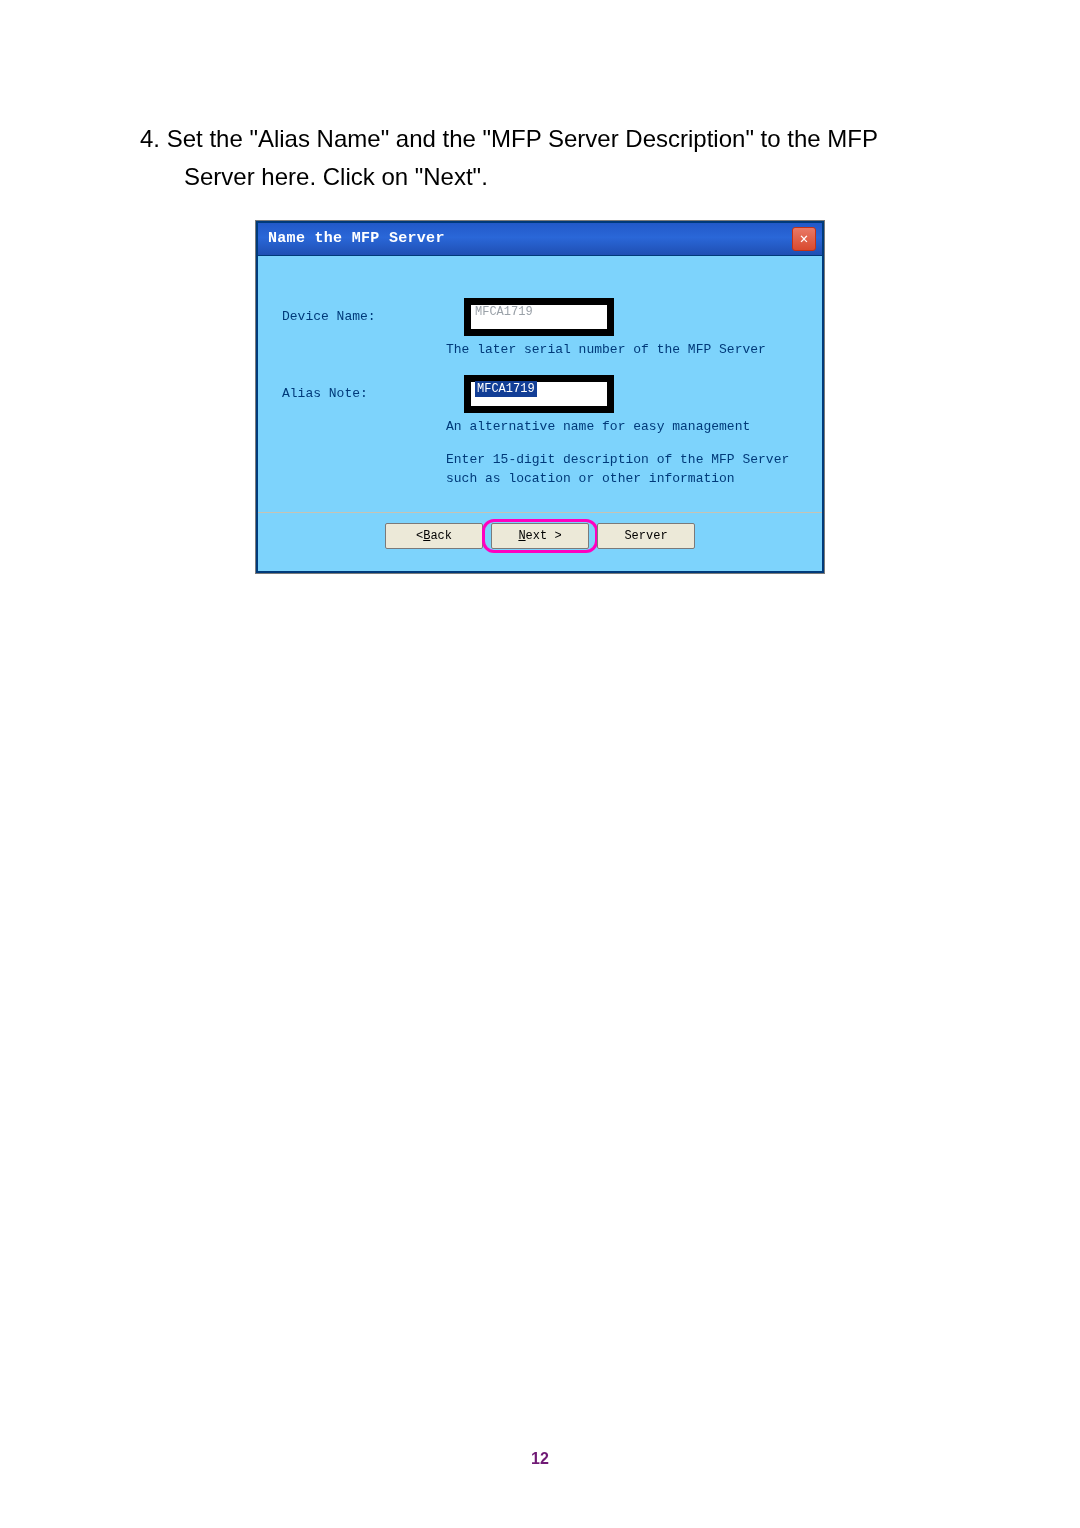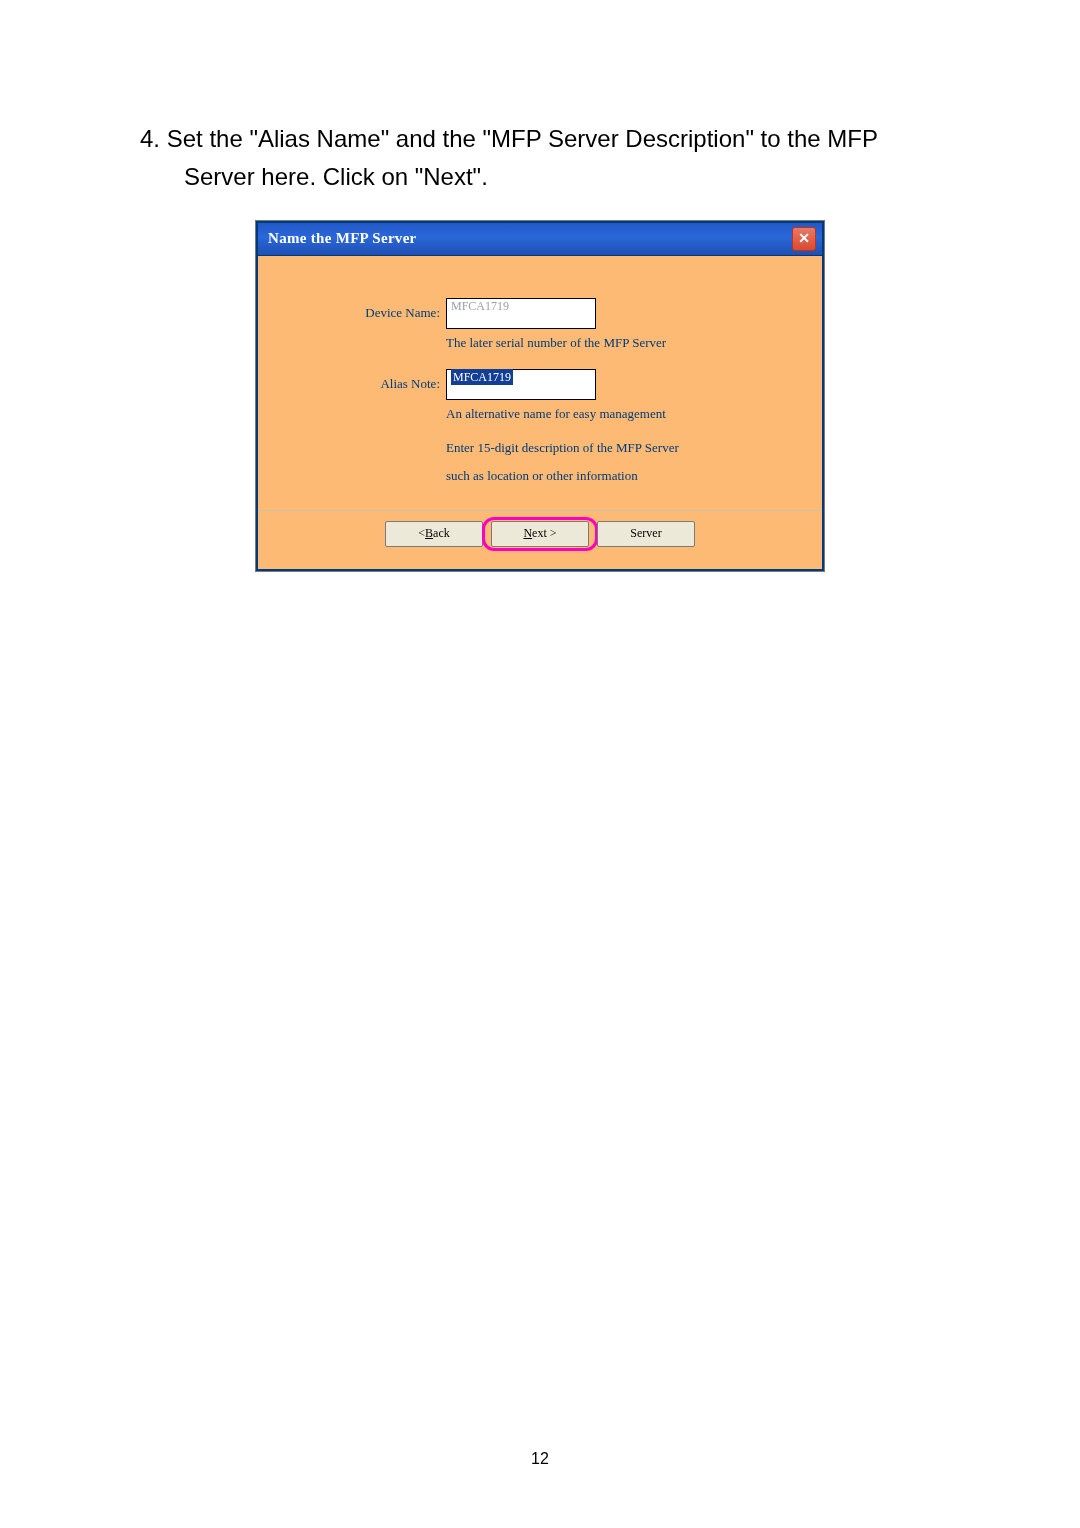--- a/index.html
+++ b/index.html
@@ -33,22 +33,22 @@
   }
   .bold { font-weight: 700; }
   .dialog-wrap {
     display: flex;
     justify-content: center;
     margin-top: 24px;
   }
   .dialog {
     width: 564px;
     border: 2px solid #003a7a;
-    background: #fdba74;
-    font-family: Liberation Serif, serif;
+    background: #7dd3fc;
+    font-family: Liberation Mono, monospace;
     font-size: 11px;
     box-shadow: 0 0 0 1px #7a7a7a;
   }
   .titlebar {
     display: flex;
     align-items: center;
     justify-content: space-between;
     background: linear-gradient(to bottom, #2259c8 0%, #2a67d8 45%, #1f4fb3 100%);
     padding: 4px 6px 4px 10px;
     border-bottom: 1px solid #003a7a;
@@ -80,27 +80,26 @@
     padding: 34px 24px 18px 24px;
     color: #003a7a;
   }
   .form-row {
     display: flex;
     align-items: center;
     margin-top: 8px;
   }
   .form-label {
     width: 158px;
-    text-align: right;
-    padding-right: 6px;
+    padding-right: 24px;
     font-size: 13px;
   }
   .text-input {
-    border: 1px solid #000000;
-    height: 31px;
+    border: 7px solid #000000;
+    height: 38px;
     box-sizing: border-box;
     padding: 0 4px;
     font-size: 12px;
     background: #fff;
   }
   .disabled-input {
     width: 150px;
     color: #9aa1a8;
     background: #fff;
   }
@@ -158,21 +157,22 @@
     right: -10px;
     pointer-events: none;
   }
   .page-number {
     position: absolute;
     bottom: 60px;
     left: 0;
     right: 0;
     text-align: center;
     font-size: 16px;
-    color: #000000;
+    color: #701a75;
+    font-weight: bold;
   }
 </style>
 </head>
 <body>
 
 <div class="page">
 
   <div class="body-text list-item">
     <span>4.</span>
     <span>Set the "Alias Name" and the "MFP Server Description" to the MFP Server here. Click on "Next".</span>
@@ -200,21 +200,21 @@
         <div class="help-text">The later serial number of the MFP Server</div>
 
         <div class="form-row">
           <div class="form-label">Alias Note:</div>
           <div class="text-input normal-input">
             <span class="sel">MFCA1719</span>
           </div>
         </div>
         <div class="help-text">An alternative name for easy management</div>
 
-        <div class="help-text" style="margin-bottom:12px;">Enter 15-digit description of the MFP Server</div>
+        <div class="help-text" style="margin-bottom:4px;">Enter 15-digit description of the MFP Server</div>
         <div class="help-text" style="margin-top:3px; margin-bottom:8px;">such as location or other information</div>
 
         <hr class="divider">
 
         <div class="button-row">
           <div class="wiz-btn">
             <span>&lt; </span>
               <span class="mn-underline">B</span>
               <span>ack</span>
           </div>

